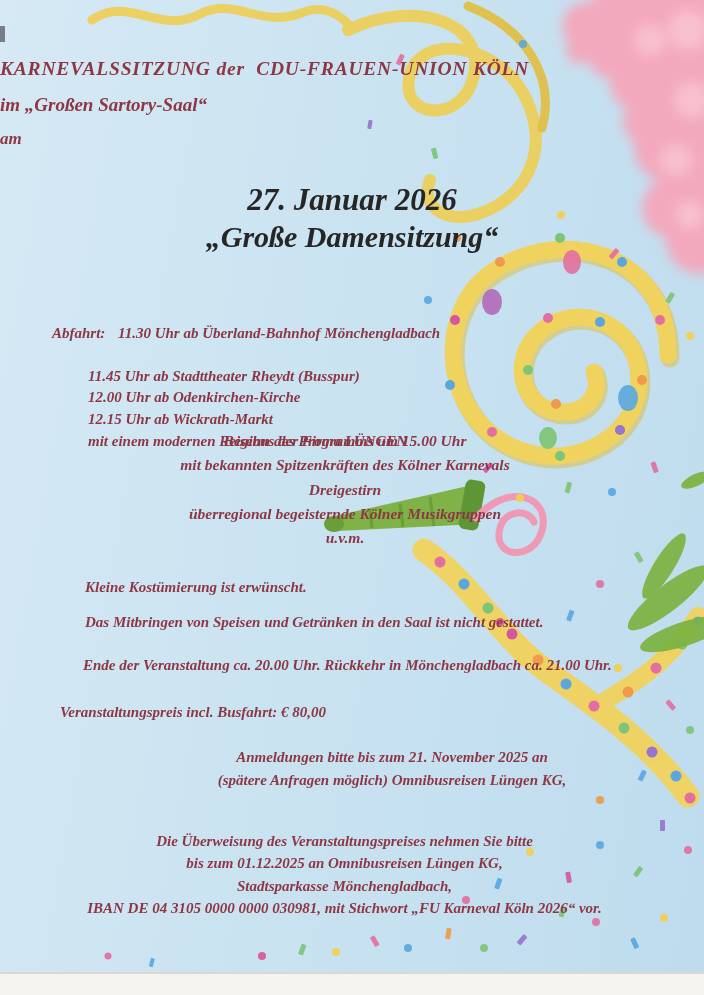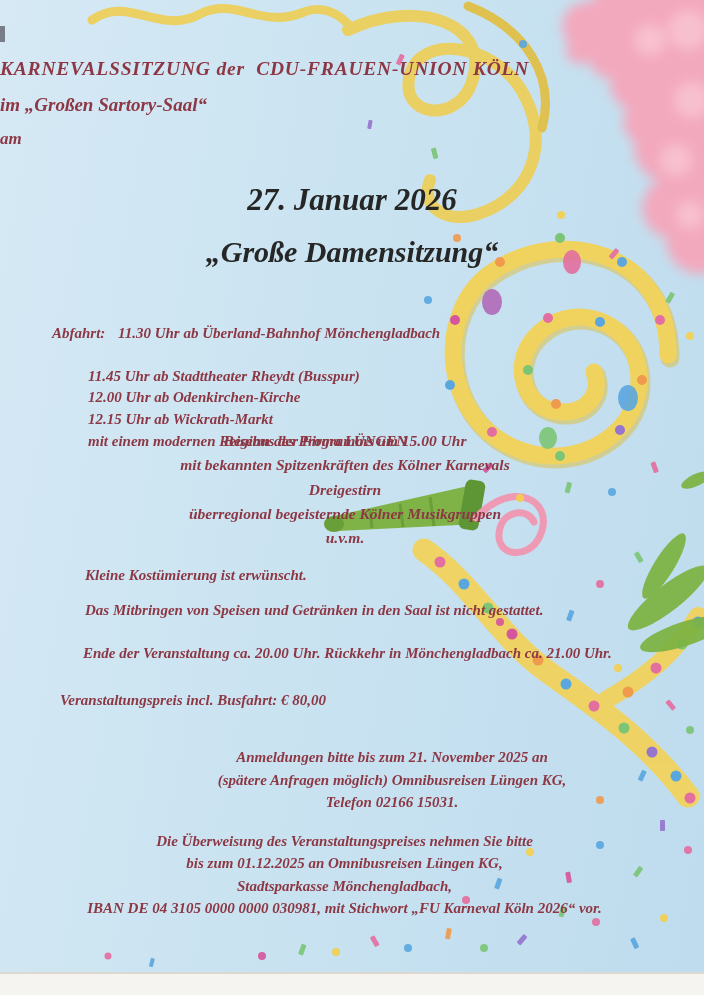--- a/index.html
+++ b/index.html
@@ -14,31 +14,31 @@
   .content { position:absolute; left:0; top:0; width:704px; height:995px; z-index:2; }
   .content > div { position:absolute; }
 
   .header-block { top:58px; left:0; width:596px; text-align:left;font-family:Liberation Serif, serif; }
   .h1 { font-size:19.5px; letter-spacing:0.8px; white-space:pre; }
   .h2 { font-size:19px; margin-top:14px; }
   .h3 { font-size:17px; margin-top:13px; }
 
   .title-block { top:182px; left:0; width:704px; text-align:center; color:#262626; }
   .t-date { font-size:31px; }
-  .t-name { font-size:30px; margin-top:17px; }
+  .t-name { font-size:30px; margin-top:2px; }
 
   .departure-block { top:301px; left:22px; font-size:15px;font-style:italic; }
   .dep-row { line-height:21.6px; white-space:pre; }
   .dep-label { display:inline-block; width:66px; }
   .dep-indent { margin-left:66px; }
 
   .program-block { top:429px; left:0; width:690px; text-align:center; font-size:15.5px; }
   .program-block div { line-height:24.3px; }
 
-  .note { font-size:15px; white-space:nowrap; }
+  .note { font-size:15px; white-space:nowrap;margin-top:12px; }
   .note-costume { top:567px; left:85px; }
   .note-food { top:602px; left:85px; }
   .note-end { top:645px; left:83px; }
   .note-price { top:692px; left:60px; }
 
   .registration-block { top:746px; left:80px; width:624px; text-align:center; font-size:15px; }
   .registration-block div { line-height:22.5px; }
 
   .payment-block { top:830px; left:0; width:689px; text-align:center; font-size:15px; }
   .payment-block div { line-height:22.3px; }
@@ -240,21 +240,20 @@
     </div>
 
     <div class="note note-costume">Kleine Kostümierung ist erwünscht.</div>
     <div class="note note-food">Das Mitbringen von Speisen und Getränken in den Saal ist nicht gestattet.</div>
     <div class="note note-end">Ende der Veranstaltung ca. 20.00 Uhr. Rückkehr in Mönchengladbach ca. 21.00 Uhr.</div>
     <div class="note note-price">Veranstaltungspreis incl. Busfahrt: € 80,00</div>
 
     <div class="registration-block">
       <div>Anmeldungen bitte bis zum 21. November 2025 an</div>
       <div>(spätere Anfragen möglich) Omnibusreisen Lüngen KG,</div>
-      <div>Telefon 02166 15031.</div>
     </div>
 
     <div class="payment-block">
       <div>Die Überweisung des Veranstaltungspreises nehmen Sie bitte</div>
       <div>bis zum 01.12.2025 an Omnibusreisen Lüngen KG,</div>
       <div>Stadtsparkasse Mönchengladbach,</div>
       <div>IBAN DE 04 3105 0000 0000 030981, mit Stichwort „FU Karneval Köln 2026“ vor.</div>
     </div>
 
   </div>

